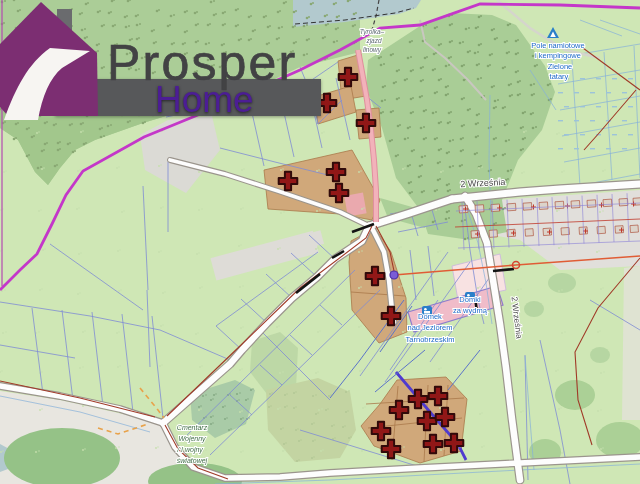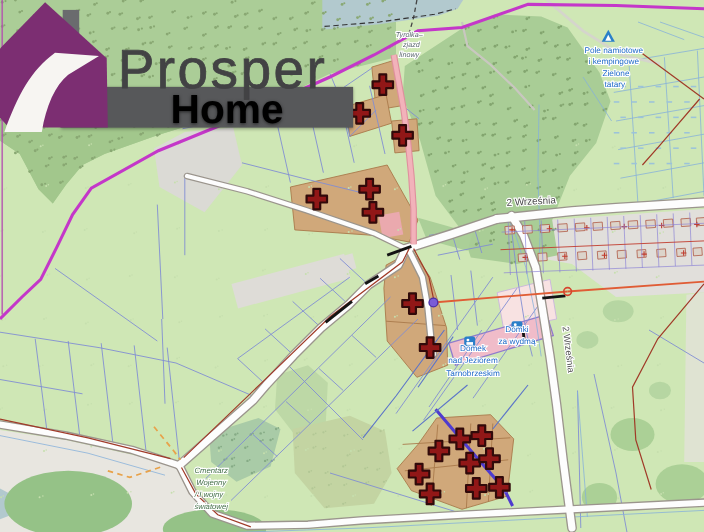--- a/index.html
+++ b/index.html
@@ -1,19 +1,19 @@
 <!DOCTYPE html>
 <html><head><meta charset="utf-8">
 <style>
 html,body{margin:0;padding:0;width:640px;height:484px;overflow:hidden;}
 body{font-family:"Liberation Sans",sans-serif;position:relative;}
 #map{position:absolute;left:0;top:0;}
 #bar{position:absolute;left:55px;top:79px;width:266px;height:37px;background:#57585a;box-shadow:0 1px 3px rgba(0,0,0,.35);}
 #prosper{position:absolute;left:107px;top:34px;font-size:50px;color:#424244;letter-spacing:2.2px;-webkit-text-stroke:0.7px #424244;}
-#home{position:absolute;left:155px;top:79px;font-size:37px;font-weight:700;color:#000000;text-shadow:0 1px 3px rgba(0,0,0,.6);}
+#home{position:absolute;left:155px;top:79px;font-size:37px;font-weight:400;color:#4c1d95;text-shadow:0 1px 3px rgba(0,0,0,.6);}
 #house{position:absolute;left:0;top:0;}
 text{font-family:"Liberation Sans",sans-serif;}
 </style></head>
 <body>
 <svg id="map" width="640" height="484" viewBox="0 0 640 484">
     <rect x="0" y="0" width="640" height="484" fill="#cfe7b5"></rect>
     <polygon points="0,391 60,400 163,423 178,452 205,477 240,484 0,484" fill="#e8e6e0"></polygon>
     <polygon points="455,203 640,190 640,266 560,270 520,240 455,228" fill="#e1dfdb"></polygon>
     <polygon points="624,268 640,266 640,420 622,420" fill="#dfe3d2"></polygon>
     <polygon points="0,0 360,0 360,52 300,67 210,110 166,116 143,123 95,140 75,150 60,168 48,185 35,172 18,140 0,128" fill="#abcd97"></polygon>

